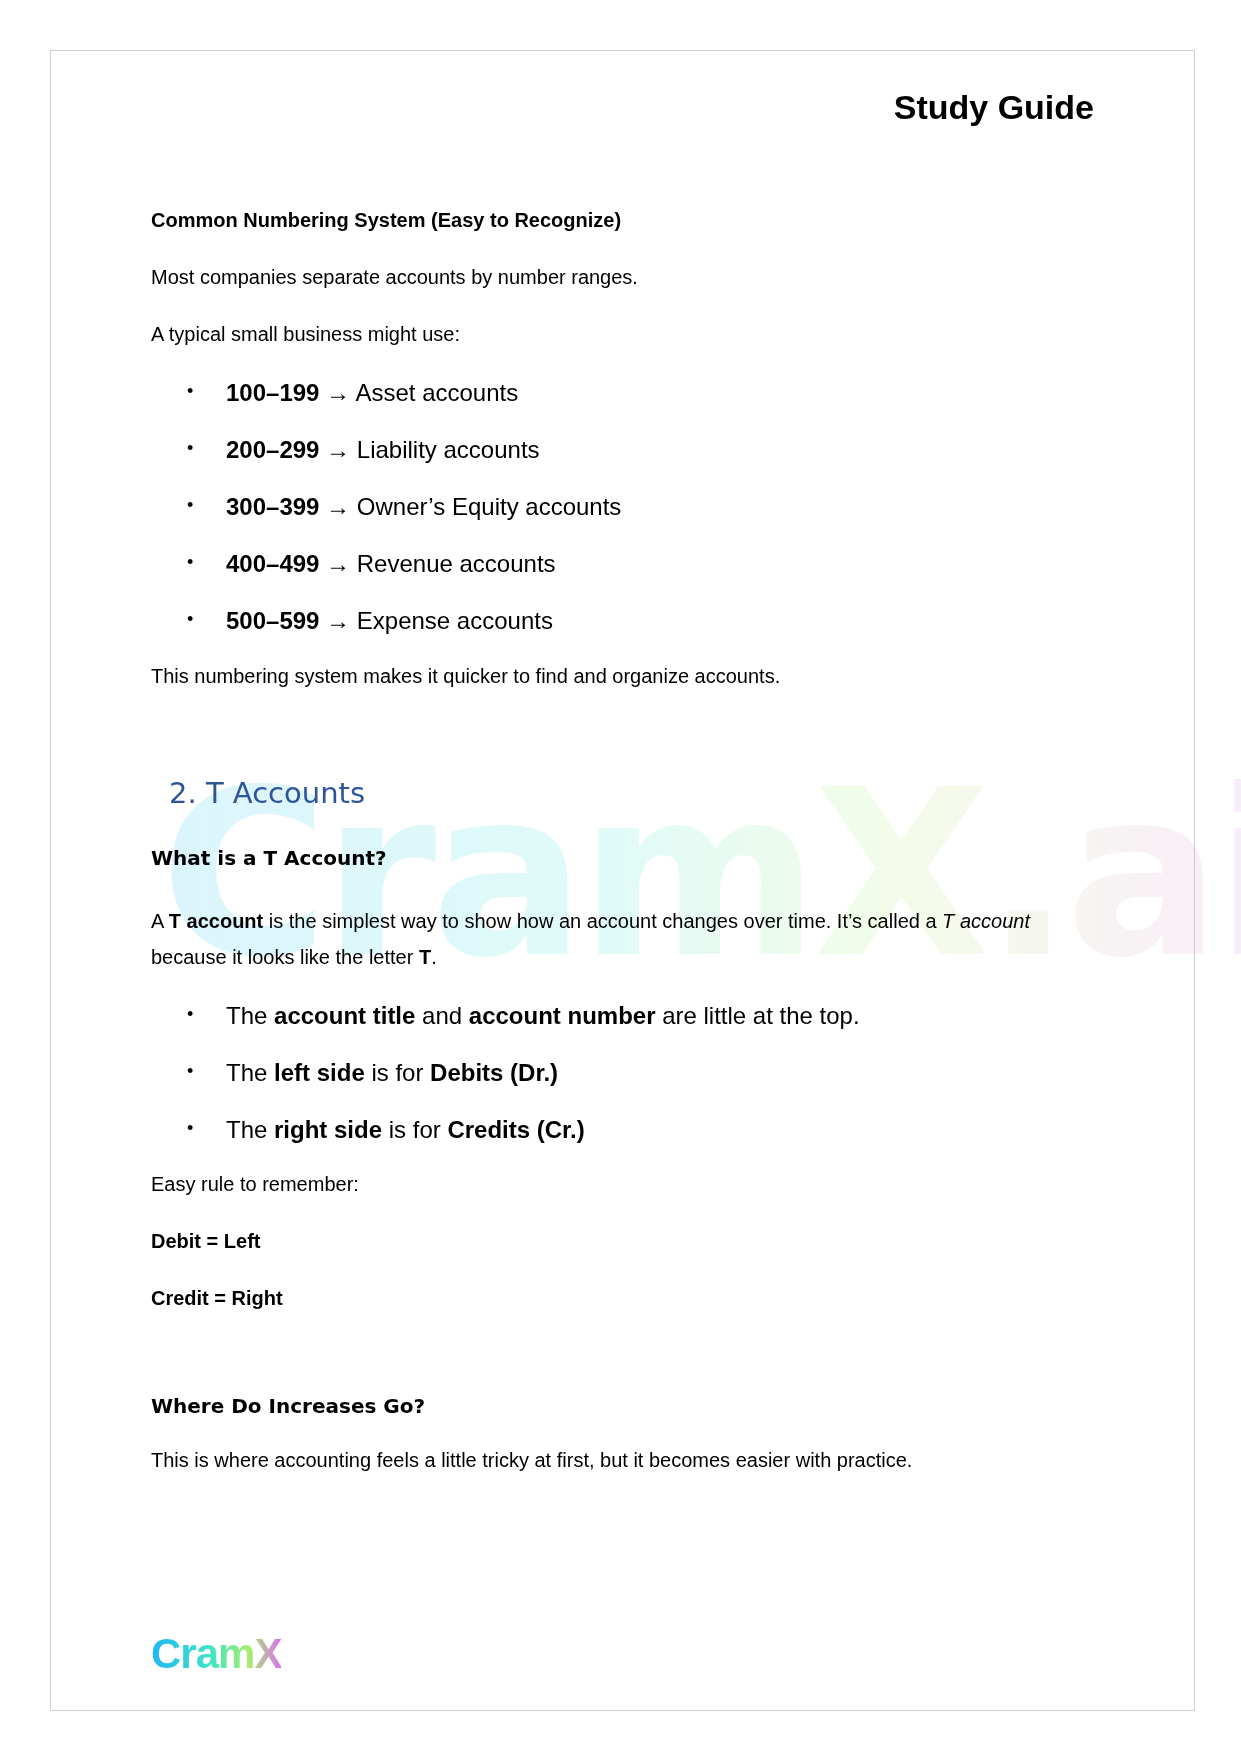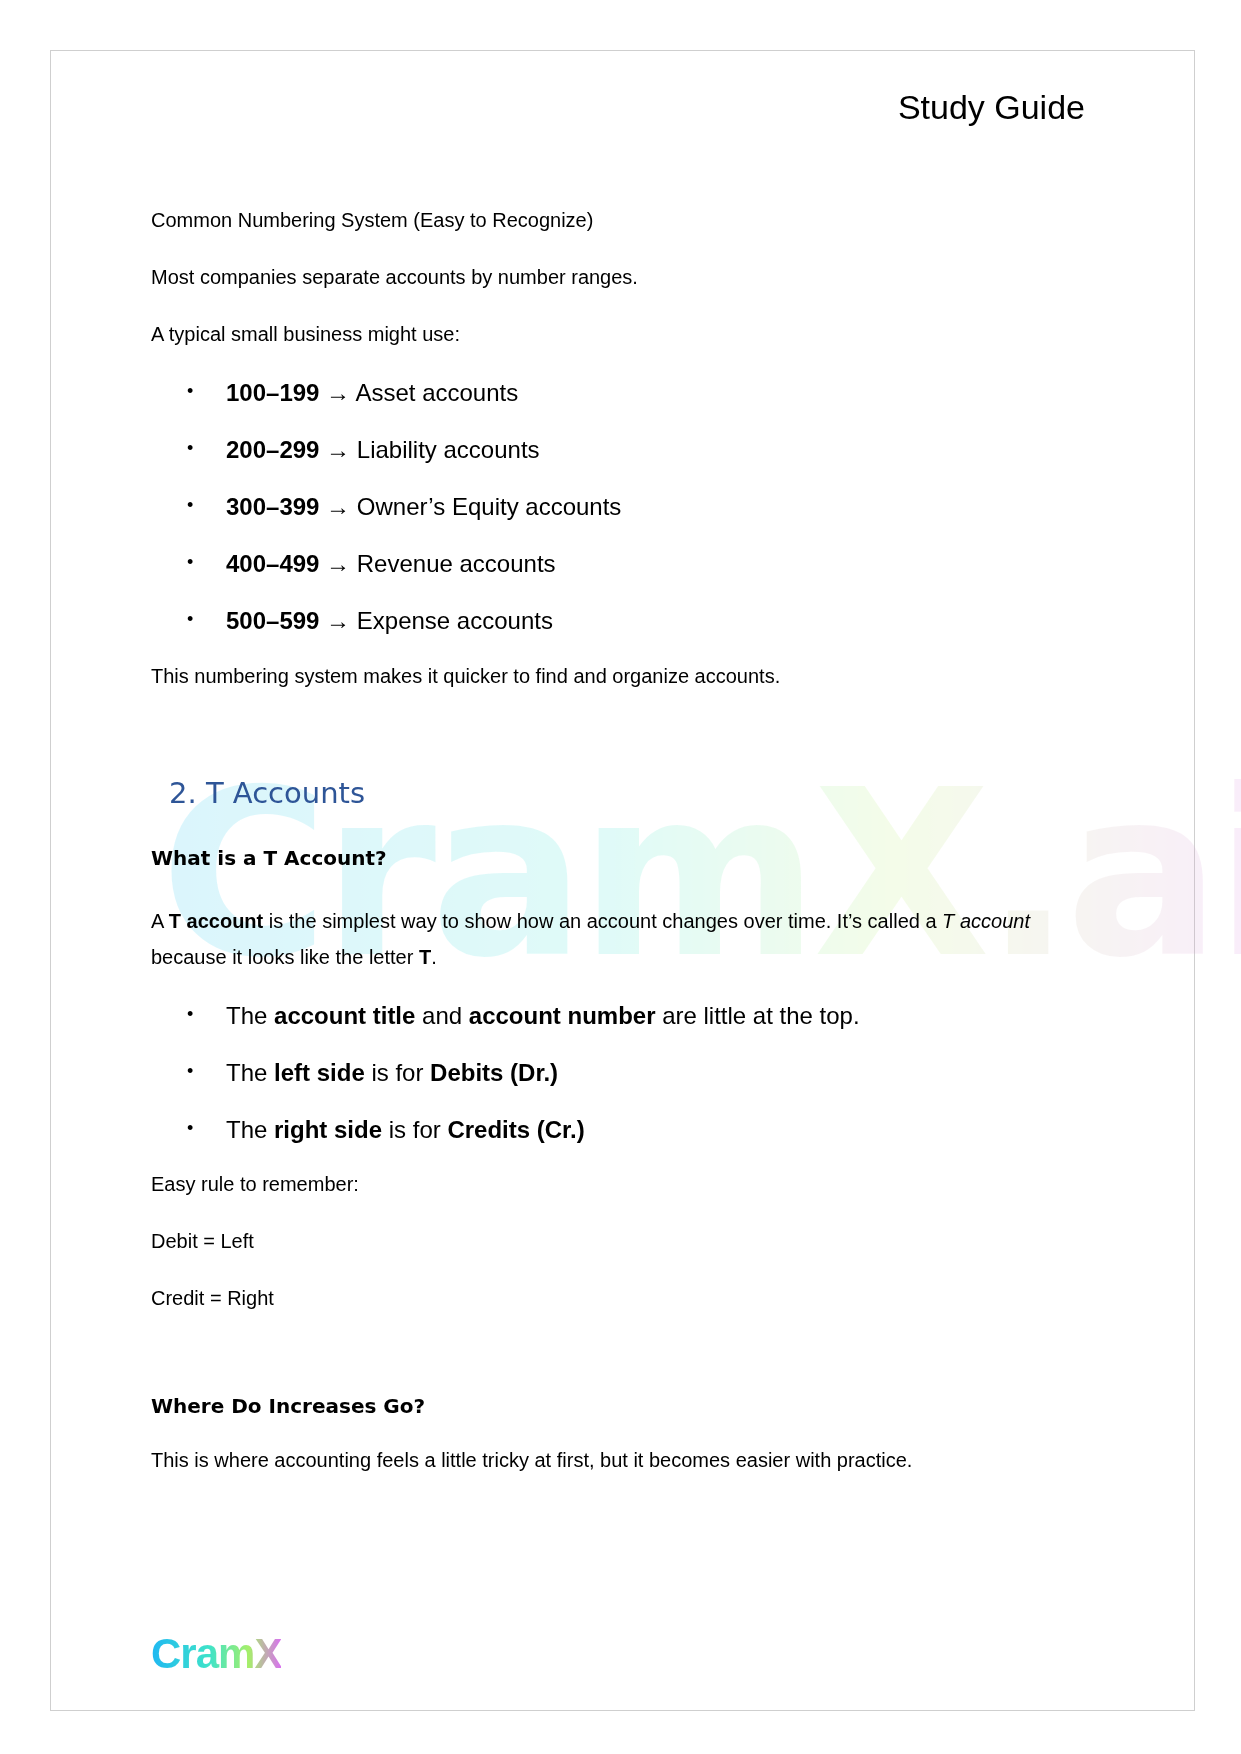--- a/index.html
+++ b/index.html
@@ -1,21 +1,21 @@
 <!DOCTYPE html>
 <html><head>
 <meta charset="utf-8">
 <style>
   html, body { margin:0; padding:0; background:#ffffff; }
   body { width:1241px; height:1754px; position:relative; overflow:hidden; font-family:"Liberation Sans", sans-serif; color:#000; }
   .page-border { position:absolute; left:50px; top:50px; width:1145px; height:1661px; border:1px solid #cfcfcf; box-sizing:border-box; }
-  .title { position:absolute; right:156px; top:88px; font-size:34px; font-weight:normal;text-align:right; }
+  .title { position:absolute; right:147px; top:88px; font-size:34px; font-weight:bold;text-align:right; }
   .content { position:absolute; left:151px; top:0; width:940px; }
   .line { position:absolute; left:0; font-size:20px; white-space:nowrap; line-height:1; }
-  .bold { font-weight:normal; }
+  .bold { font-weight:bold; }
   .bullet { position:absolute; left:36px; font-size:18px; }
   .bullet-text { position:absolute; left:75px; font-size:24px; white-space:nowrap; line-height:1; }
   .h2 { position:absolute; left:0; font-family:"DejaVu Sans", sans-serif; font-size:29px; color:#2e5597; white-space:nowrap;margin-left:18px; }
   .h3 { position:absolute; left:0; font-family:"DejaVu Sans", sans-serif; font-weight:bold; font-size:20px; white-space:nowrap; }
   .watermark { position:absolute; left:160px; top:760px; font-family:"DejaVu Sans", sans-serif; font-weight:bold; font-size:230px; letter-spacing:-6px; line-height:1; white-space:nowrap; opacity:0.16;
      background:linear-gradient(90deg,#26c6f0 0%,#44e6d6 40%,#bff07a 65%,#e28af0 100%); -webkit-background-clip:text; background-clip:text; color:transparent; pointer-events:none; }
   .logo { position:absolute; left:151px; top:1630px; font-family:Liberation Sans, sans-serif; font-weight:bold; font-size:42px; letter-spacing:-1px;
      background:linear-gradient(90deg,#1fb8f2 0%,#3fe3c9 45%,#a6ef6a 75%,#d971f0 100%); -webkit-background-clip:text; background-clip:text; color:transparent; }
 </style>
 </head>

